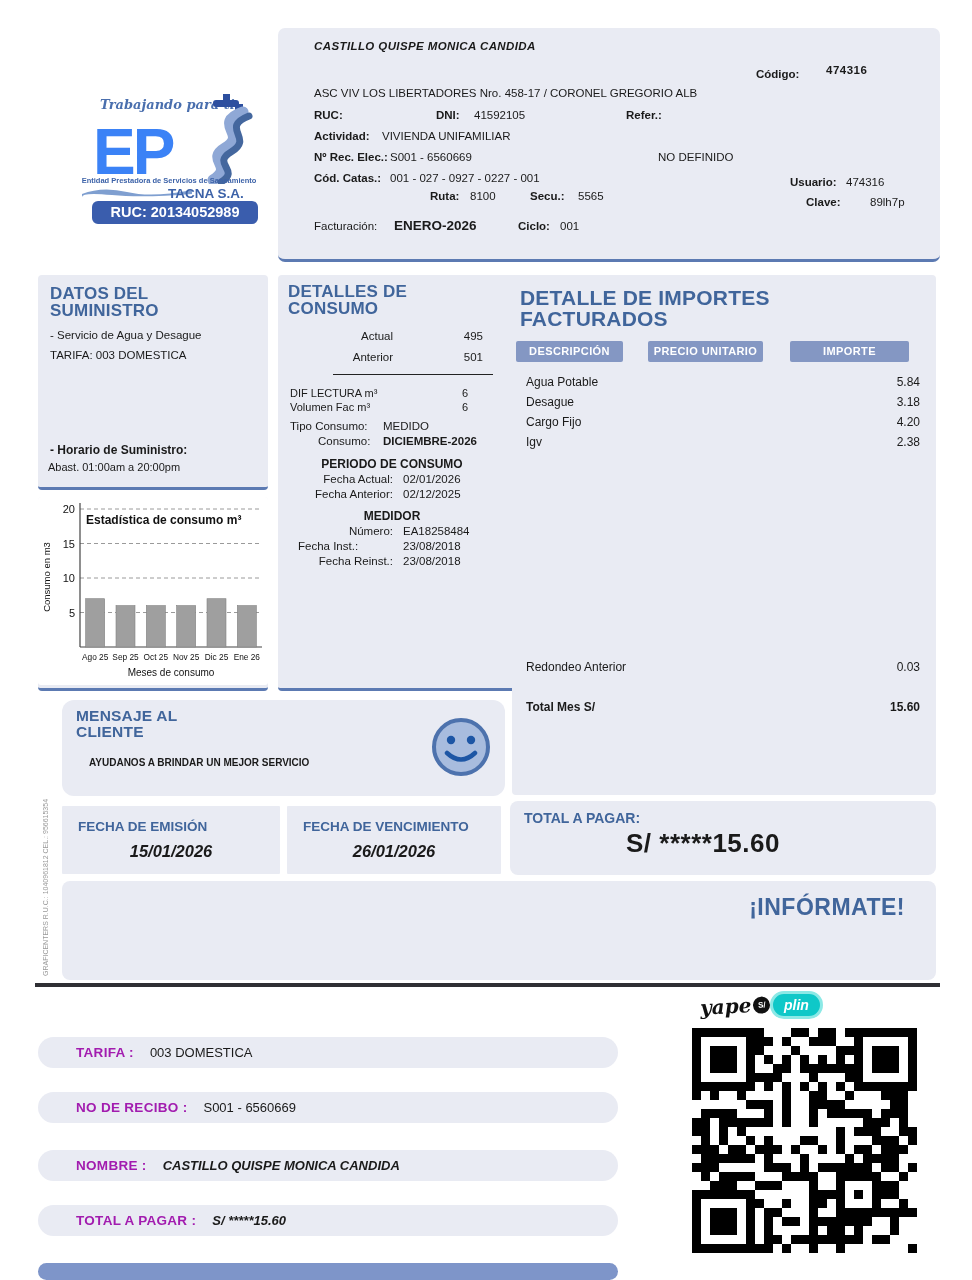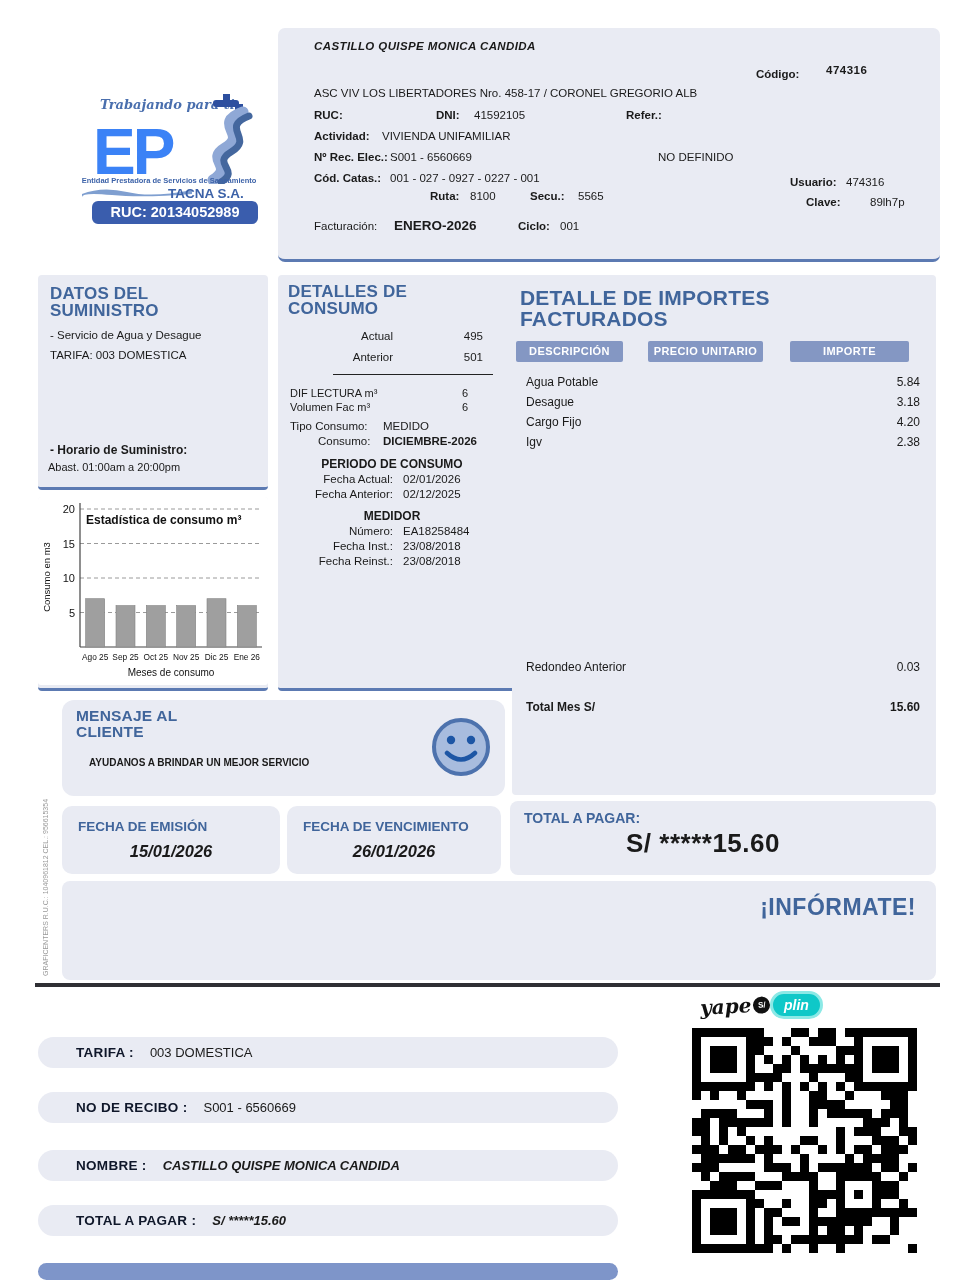--- a/index.html
+++ b/index.html
@@ -37,43 +37,43 @@
   #importes{left:512px;top:275px;width:424px;height:520px;border-radius:4px;}
   #importes .heading{position:absolute;left:8px;top:12px;font-size:21px;width:330px;white-space:normal;}
   .thbox{position:absolute;top:66px;height:21px;background:#8497c3;color:#fff;
          font-size:11px;font-weight:bold;text-align:center;line-height:21px;letter-spacing:.4px;border-radius:2px;}
   .irow{position:absolute;left:14px;right:16px;display:flex;justify-content:space-between;font-size:12px;}
   
   #mensaje{left:62px;top:700px;width:443px;height:96px;border-radius:12px;}
   #mensaje .heading{position:absolute;left:14px;top:8px;font-size:15.5px;width:120px;white-space:normal;}
   #mensaje-body{left:27px;top:57px;font-size:10px;font-weight:bold;}
   
-  .datebox{border-radius:10px;}
+  .datebox{border-radius:1px;}
   .datebox .dlabel{position:absolute;left:16px;top:13px;font-size:13.5px;font-weight:bold;color:#40659b;white-space:nowrap;}
   .datebox .dvalue{position:absolute;left:0;right:0;top:36px;text-align:center;font-size:16.5px;font-weight:bold;font-style:italic;}
   #emision{left:62px;top:806px;width:218px;height:68px;}
   #vencimiento{left:287px;top:806px;width:214px;height:68px;}
   #totalbox{left:510px;top:801px;width:426px;height:74px;border-radius:8px;}
   #total-label{left:14px;top:9px;font-size:14px;font-weight:bold;color:#40659b;}
   #total-value{left:0;right:40px;top:27px;text-align:center;font-size:26px;font-weight:bold;letter-spacing:.5px;}
   
   #informate{left:62px;top:881px;width:874px;height:99px;border-radius:8px;}
-  #informate-text{right:20px;top:13px;font-size:23px;font-weight:bold;color:#40659b;letter-spacing:.5px;text-align:right;}
+  #informate-text{right:31px;top:13px;font-size:23px;font-weight:bold;color:#40659b;letter-spacing:.5px;text-align:right;}
   
   #sep{position:absolute;left:35px;top:983px;width:905px;height:4px;background:#2f2f34;}
   #yape{left:700px;top:994px;font-size:20px;font-weight:bold;font-style:italic;color:#111;
         font-family:"DejaVu Serif",serif;transform:rotate(-3deg);}
   #yape-badge{display:inline-block;width:17px;height:17px;background:#111;border-radius:50%;color:#fff;
         font-family:"Liberation Sans",sans-serif;font-size:8px;font-style:normal;text-align:center;line-height:17px;vertical-align:4px;margin-left:2px;}
   #plin{left:770px;top:991px;background:#0fc8c8;border:3px solid #8ce9e6;border-radius:16px;
         padding:3px 11px;color:#fff;font-size:14px;font-weight:bold;font-style:italic;}
   #qr{left:692px;top:1028px;}
   .pill{position:absolute;left:38px;width:580px;height:31px;background:#e9ebf3;border-radius:16px;
         display:flex;align-items:center;padding-left:38px;box-sizing:border-box;}
-  .pill .plabel{font-size:13.5px;font-weight:bold;color:#0f172a;letter-spacing:.3px;}
+  .pill .plabel{font-size:13.5px;font-weight:bold;color:#a21caf;letter-spacing:.3px;}
   .pill .pvalue{font-size:13px;margin-left:16px;}
   .pill .ital{font-weight:bold;font-style:italic;}
   #strip{position:absolute;left:38px;top:1263px;width:580px;height:17px;background:#7e95c9;border-radius:9px;}
   #credit{position:absolute;left:42px;top:976px;font-size:7px;color:#999;transform:rotate(-90deg);transform-origin:0 0;}
   svg{display:block;}
 </style>
 </head>
 <body>
 
 <div id="page">
@@ -192,21 +192,21 @@
     <span class="abs" style="left:40px;top:160px;">Consumo:</span>
     <span class="abs" style="left:105px;top:160px;font-weight:bold;">DICIEMBRE-2026</span>
     <span class="abs" style="left:0;top:182px;width:228px;text-align:center;font-size:12px;font-weight:bold;">PERIODO DE CONSUMO</span>
     <span class="abs" style="left:20px;top:198px;width:95px;text-align:right;">Fecha Actual:</span>
     <span class="abs" style="left:125px;top:198px;">02/01/2026</span>
     <span class="abs" style="left:20px;top:213px;width:95px;text-align:right;">Fecha Anterior:</span>
     <span class="abs" style="left:125px;top:213px;">02/12/2025</span>
     <span class="abs" style="left:0;top:234px;width:228px;text-align:center;font-size:12px;font-weight:bold;">MEDIDOR</span>
     <span class="abs" style="left:20px;top:250px;width:95px;text-align:right;">Número:</span>
     <span class="abs" style="left:125px;top:250px;">EA18258484</span>
-    <span class="abs" style="left:20px;top:265px;width:95px;text-align:right;">Fecha Inst.:</span>
+    <span class="abs" style="left:20px;top:265px;width:95px;text-align:left;">Fecha Inst.:</span>
     <span class="abs" style="left:125px;top:265px;">23/08/2018</span>
     <span class="abs" style="left:20px;top:280px;width:95px;text-align:right;">Fecha Reinst.:</span>
     <span class="abs" style="left:125px;top:280px;">23/08/2018</span>
   </div>
 
   <div class="panel" id="importes">
     <div class="heading">DETALLE DE IMPORTES FACTURADOS</div>
     <div class="thbox" style="left:4px;width:107px;">DESCRIPCIÓN</div>
     <div class="thbox" style="left:136px;width:115px;">PRECIO UNITARIO</div>
     <div class="thbox" style="left:278px;width:119px;">IMPORTE</div>

